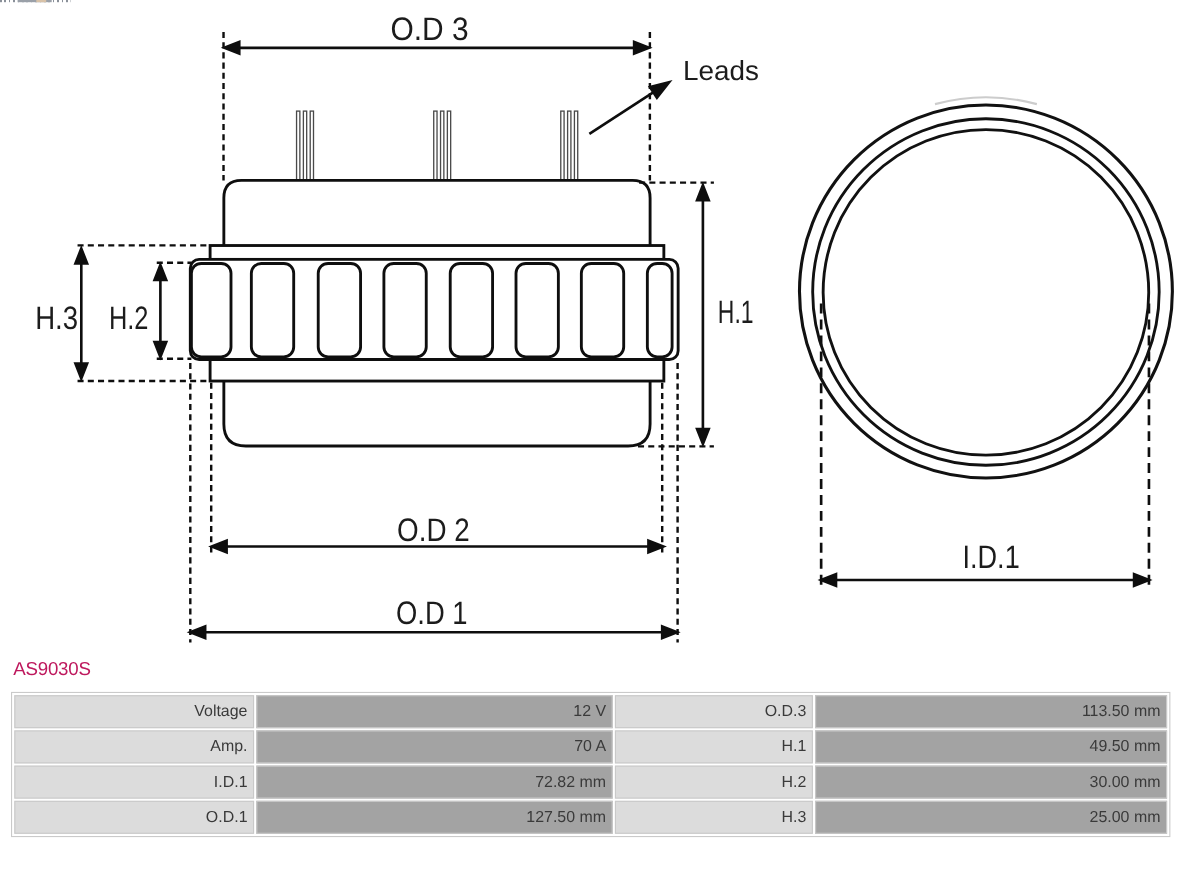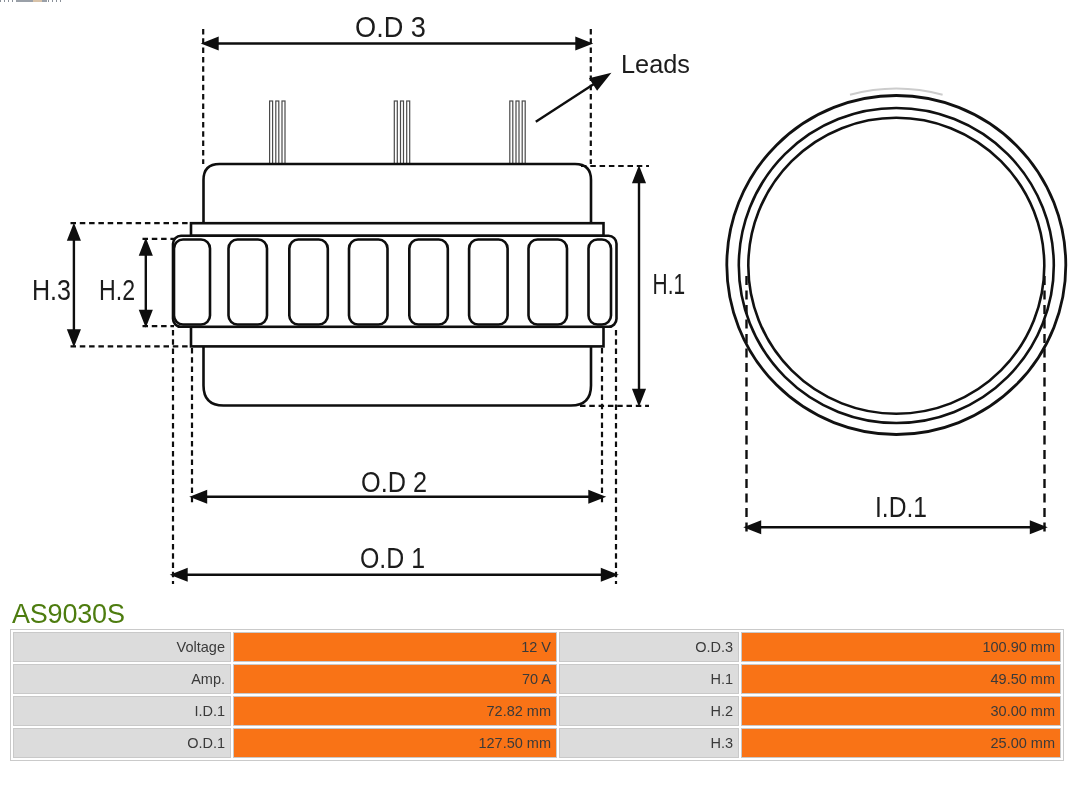--- a/index.html
+++ b/index.html
@@ -1,23 +1,23 @@
 <!DOCTYPE html>
 <html><head>
 <meta charset="utf-8">
 <style>
 html,body{margin:0;padding:0;background:#fff;width:1080px;height:799px;overflow:hidden;}
 #page{position:relative;width:972px;height:799px;font-family:"Liberation Sans",sans-serif;}
 #topnoise{position:absolute;left:0;top:0;width:64px;height:2px;
 background:repeating-linear-gradient(90deg,#8a9099 0 1.5px,#fff 1.5px 4px);}
 #topnoise2{position:absolute;left:16px;top:0;width:31px;height:2px;background:#9aa0a8;}
 #topnoise3{position:absolute;left:33px;top:0;width:9px;height:2px;background:#d8c2a8;}
-#code{position:absolute;left:12px;top:598.5px;font-size:27px;font-weight:normal;color:#4d7c0f;letter-spacing:-0.2px;}
+#code{position:absolute;left:12px;top:598.5px;font-size:17px;font-weight:normal;color:#be185d;letter-spacing:-0.2px;}
 table{position:absolute;left:10px;top:629px;width:1054px;border-collapse:separate;border-spacing:2px;table-layout:fixed;font-size:14.5px;color:#3a3a3a;border:1px solid #cacaca;}
-td{border:1px solid #c9c9c9;height:30px;text-align:right;padding:0 5px 0 0;box-sizing:border-box;background:#f97316;overflow:hidden;}
+td{border:1px solid #c9c9c9;height:30px;text-align:right;padding:0 5px 0 0;box-sizing:border-box;background:#a3a3a3;overflow:hidden;}
 td.l{background:#dcdcdc;}
 </style>
 </head>
 <body>
 <div id="page">
 <div id="topnoise"></div>
     <div id="topnoise2"></div>
     <div id="topnoise3"></div>
 <svg width="1080" height="620" viewBox="0 0 1080 620" style="position:absolute;left:0;top:0">
   <g fill="none" stroke="#0e0e0e" stroke-width="2.6">
@@ -130,21 +130,21 @@
         <col style="width:218px">
         <col style="width:324px">
         <col style="width:180px">
         <col style="width:320px">
       </colgroup>
 <tbody>
         <tr>
           <td class="l">Voltage</td>
           <td>12 V</td>
           <td class="l">O.D.3</td>
-          <td>100.90 mm</td>
+          <td>113.50 mm</td>
         </tr>
 <tr>
           <td class="l">Amp.</td>
           <td>70 A</td>
           <td class="l">H.1</td>
           <td>49.50 mm</td>
         </tr>
 <tr>
           <td class="l">I.D.1</td>
           <td>72.82 mm</td>

